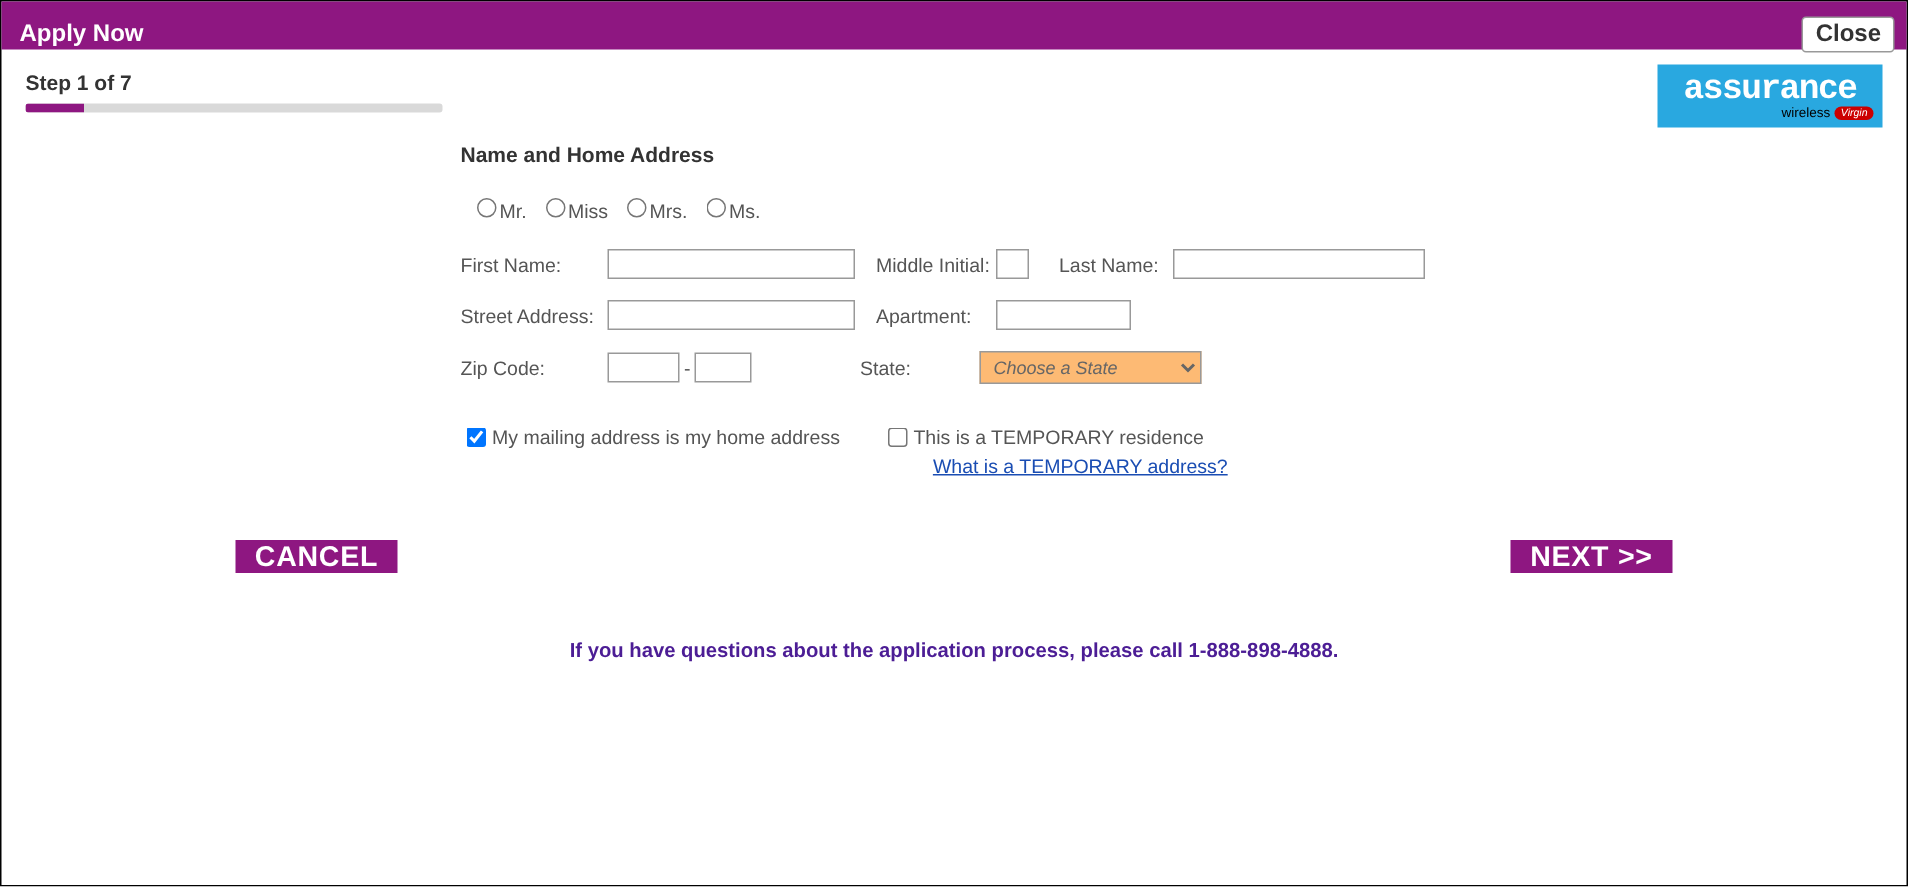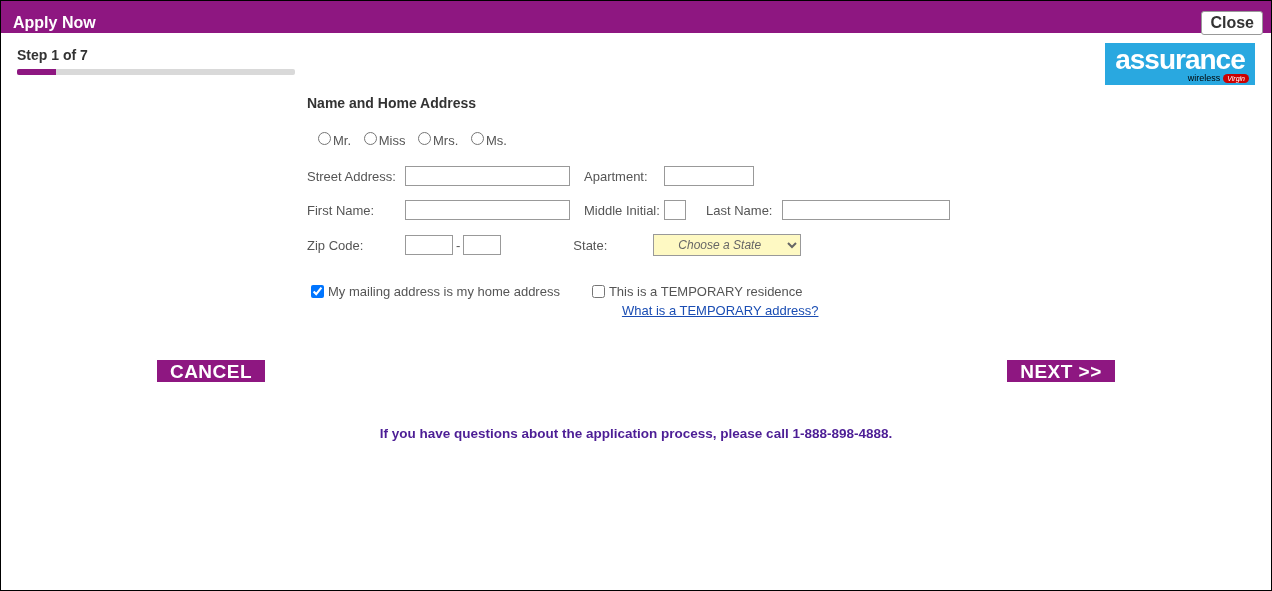--- a/index.html
+++ b/index.html
@@ -70,23 +70,24 @@
     height: 42px;
     background: #29a8e0;
     display: flex;
     flex-direction: column;
     align-items: center;
     justify-content: center;
     line-height: 1;
     color: #fff;
   }
   .logo-main {
-    font-size: 28px;
+    font-size: 23px;
     font-weight: bold;
     letter-spacing: -1px;
+    font-family: Liberation Mono, monospace;
   }
   .logo-sub {
     font-size: 9px;
     color: #000;
     align-self: flex-end;
     margin-right: 6px;
     display: flex;
     align-items: center;
     gap: 3px;
   }
@@ -155,22 +156,22 @@
   .input-zip2 { width: 38px; }
   .zip-dash { margin: 0 3px; color:#555; }
   .col2 { margin-left: 14px; }
   .state-select {
     border: 1px solid #999;
     height: 22px;
     width: 148px;
     font-size: 12px;
     font-style: italic;
     color: #666;
-    padding-left: 20px;
-    background: #fef9c3;
+    padding-left: 4px;
+    background: #fdba74;
   }
   .checkbox-row {
     display: flex;
     margin-top: 28px;
   }
   .checkbox-group {
     display: flex;
     align-items: flex-start;
     color: #555;
   }
@@ -244,38 +245,38 @@
       <div class="section-title">Name and Home Address</div>
 
       <div class="radio-row">
         <label><input type="radio" name="title" style=""><span>Mr.</span></label>
         <label><input type="radio" name="title" style=""><span>Miss</span></label>
         <label><input type="radio" name="title" style=""><span>Mrs.</span></label>
         <label><input type="radio" name="title" style=""><span>Ms.</span></label>
       </div>
 
       <div class="field-row">
+        <span class="field-label w-first">First Name:</span>
+        <input class="text-input input-first" value="" style="">
+        <div class="field-group col2">
+          <span class="field-label w-mi">Middle Initial:</span>
+          <input class="text-input input-mi" value="" style="">
+        </div>
+        <div class="field-group" style="margin-left:20px;">
+          <span class="field-label w-last-lbl">Last Name:</span>
+          <input class="text-input input-last" value="" style="">
+        </div>
+      </div>
+
+      <div class="field-row">
         <span class="field-label w-street-lbl">Street Address:</span>
         <input class="text-input input-street" value="" style="">
         <div class="field-group col2">
           <span class="field-label w-apt-lbl">Apartment:</span>
           <input class="text-input input-apt" value="" style="">
-        </div>
-      </div>
-
-      <div class="field-row">
-        <span class="field-label w-first">First Name:</span>
-        <input class="text-input input-first" value="" style="">
-        <div class="field-group col2">
-          <span class="field-label w-mi">Middle Initial:</span>
-          <input class="text-input input-mi" value="" style="">
-        </div>
-        <div class="field-group" style="margin-left:20px;">
-          <span class="field-label w-last-lbl">Last Name:</span>
-          <input class="text-input input-last" value="" style="">
         </div>
       </div>
 
       <div class="field-row">
         <span class="field-label w-zip-lbl">Zip Code:</span>
         <input class="text-input input-zip1" value="" style="">
         <span class="zip-dash">-</span>
         <input class="text-input input-zip2" value="" style="">
         <div class="field-group" style="margin-left:72px;">
           <span class="field-label w-state-lbl">State:</span>

